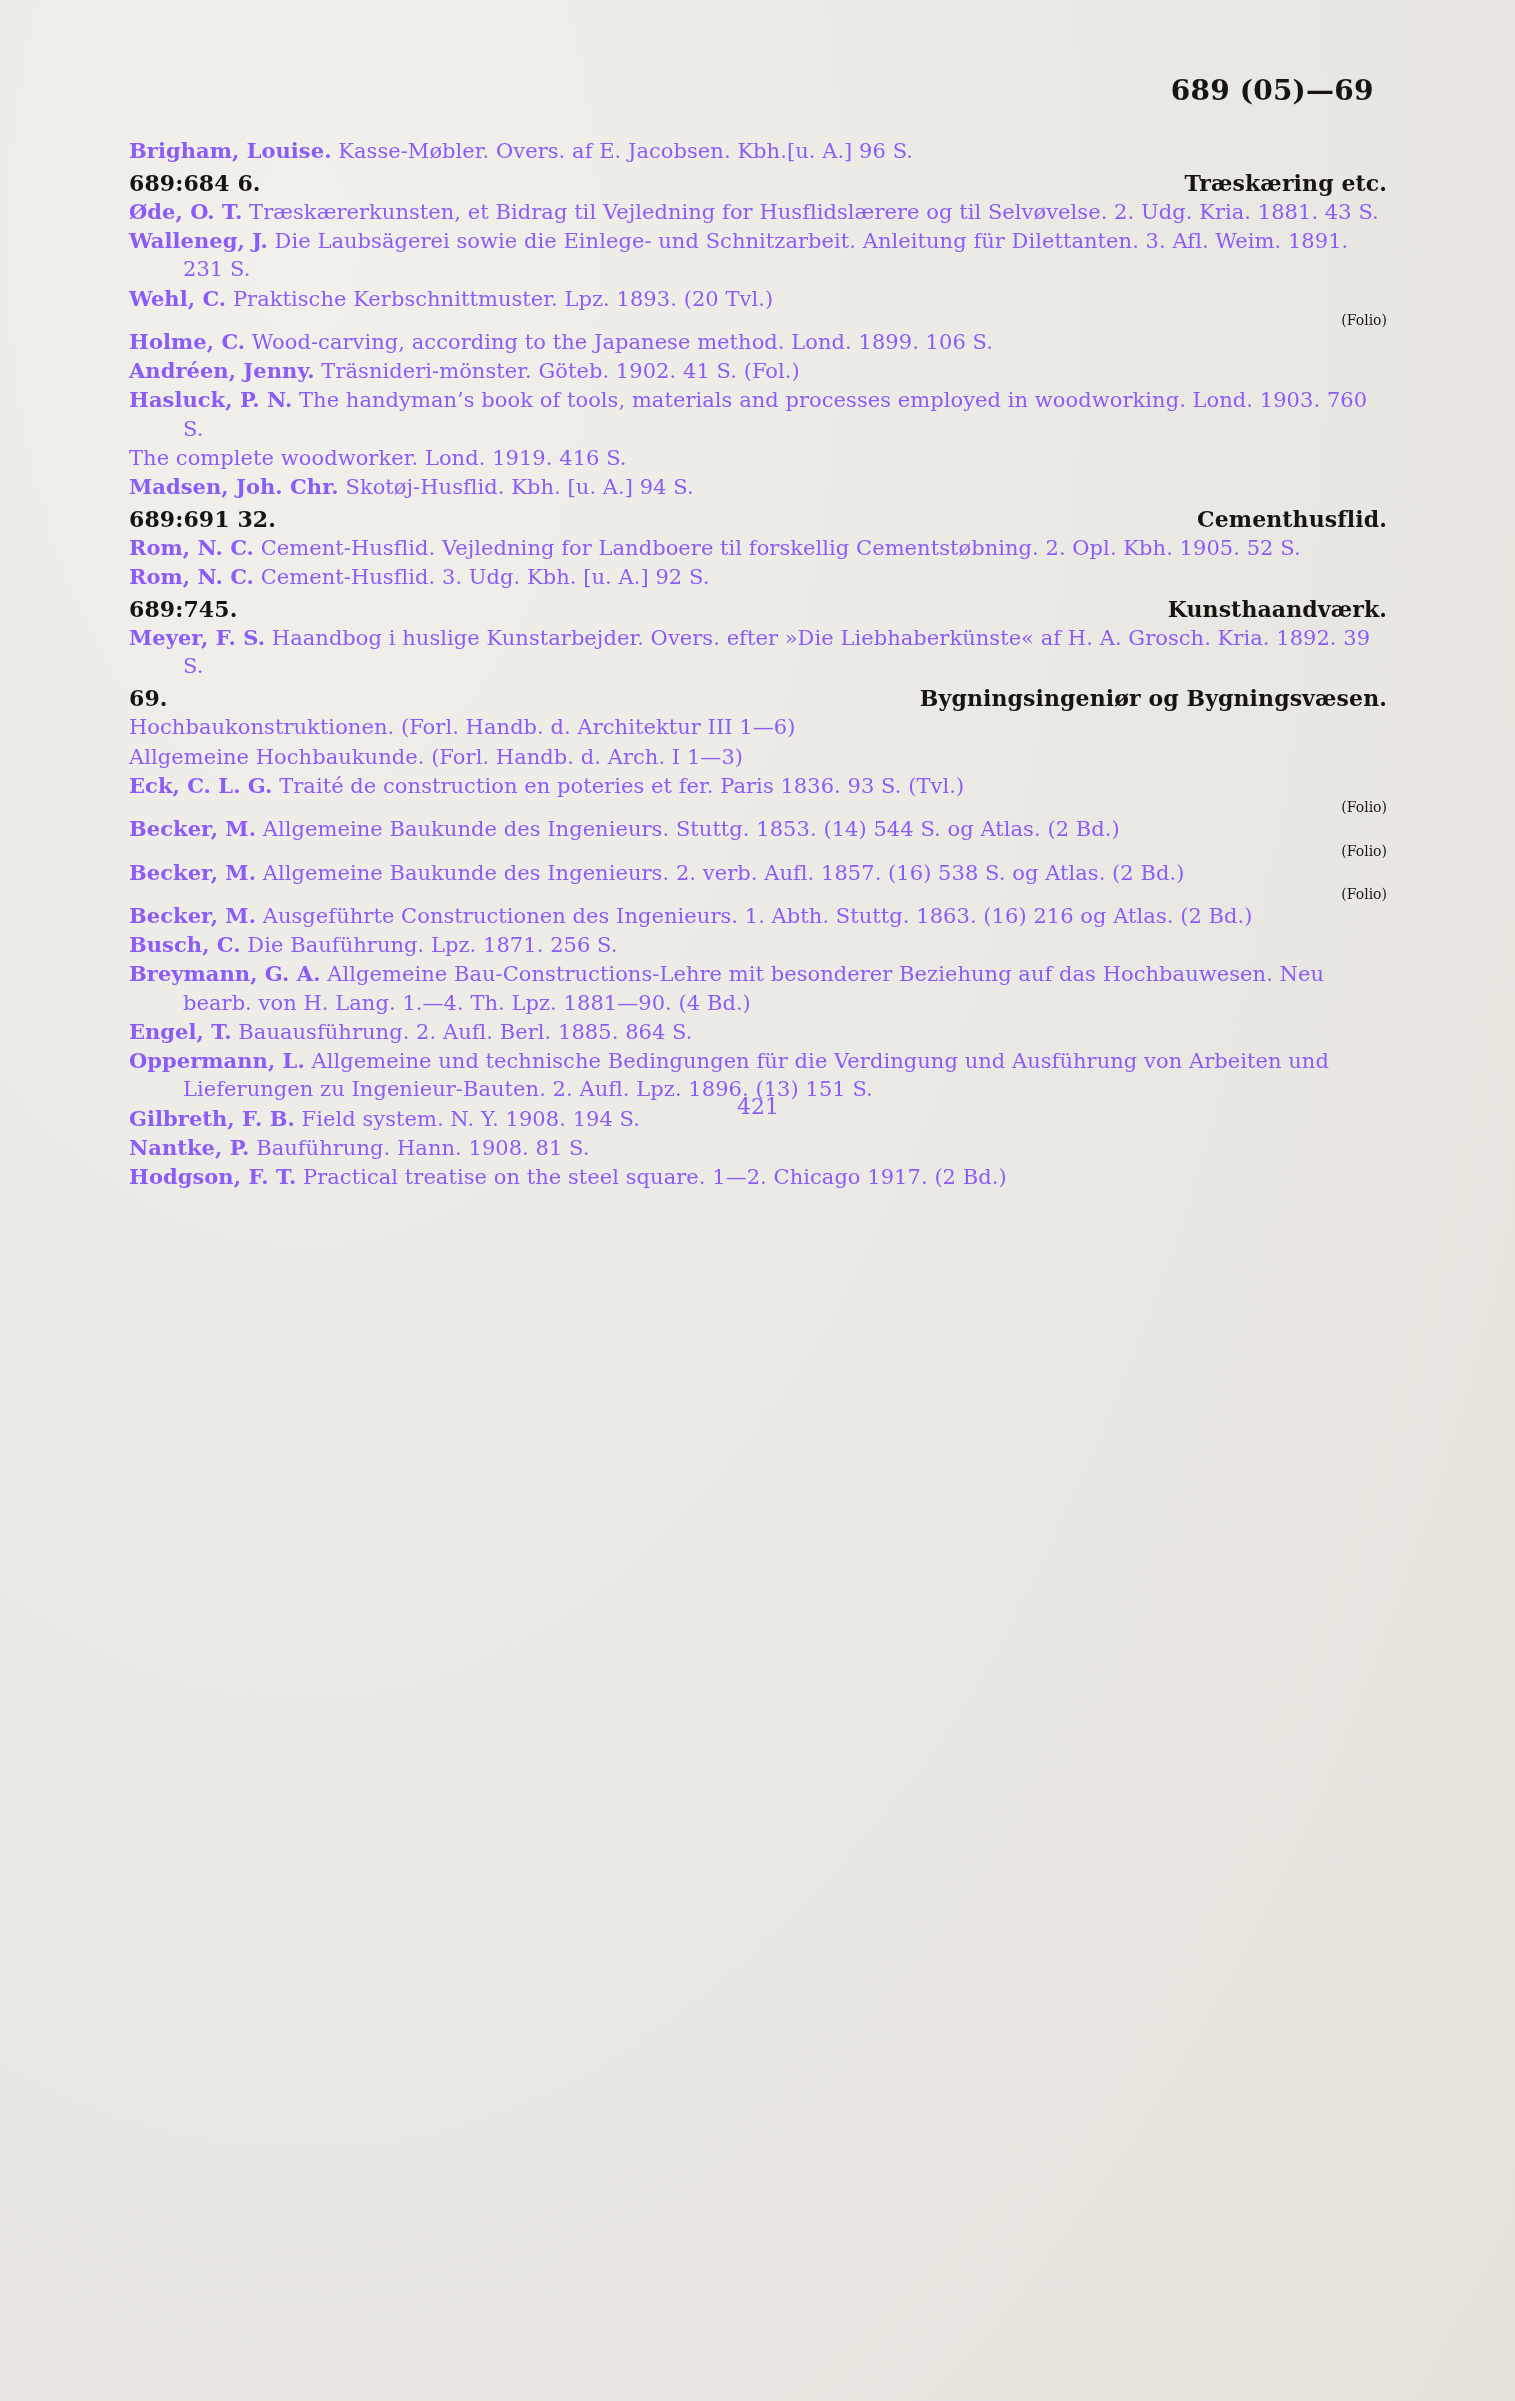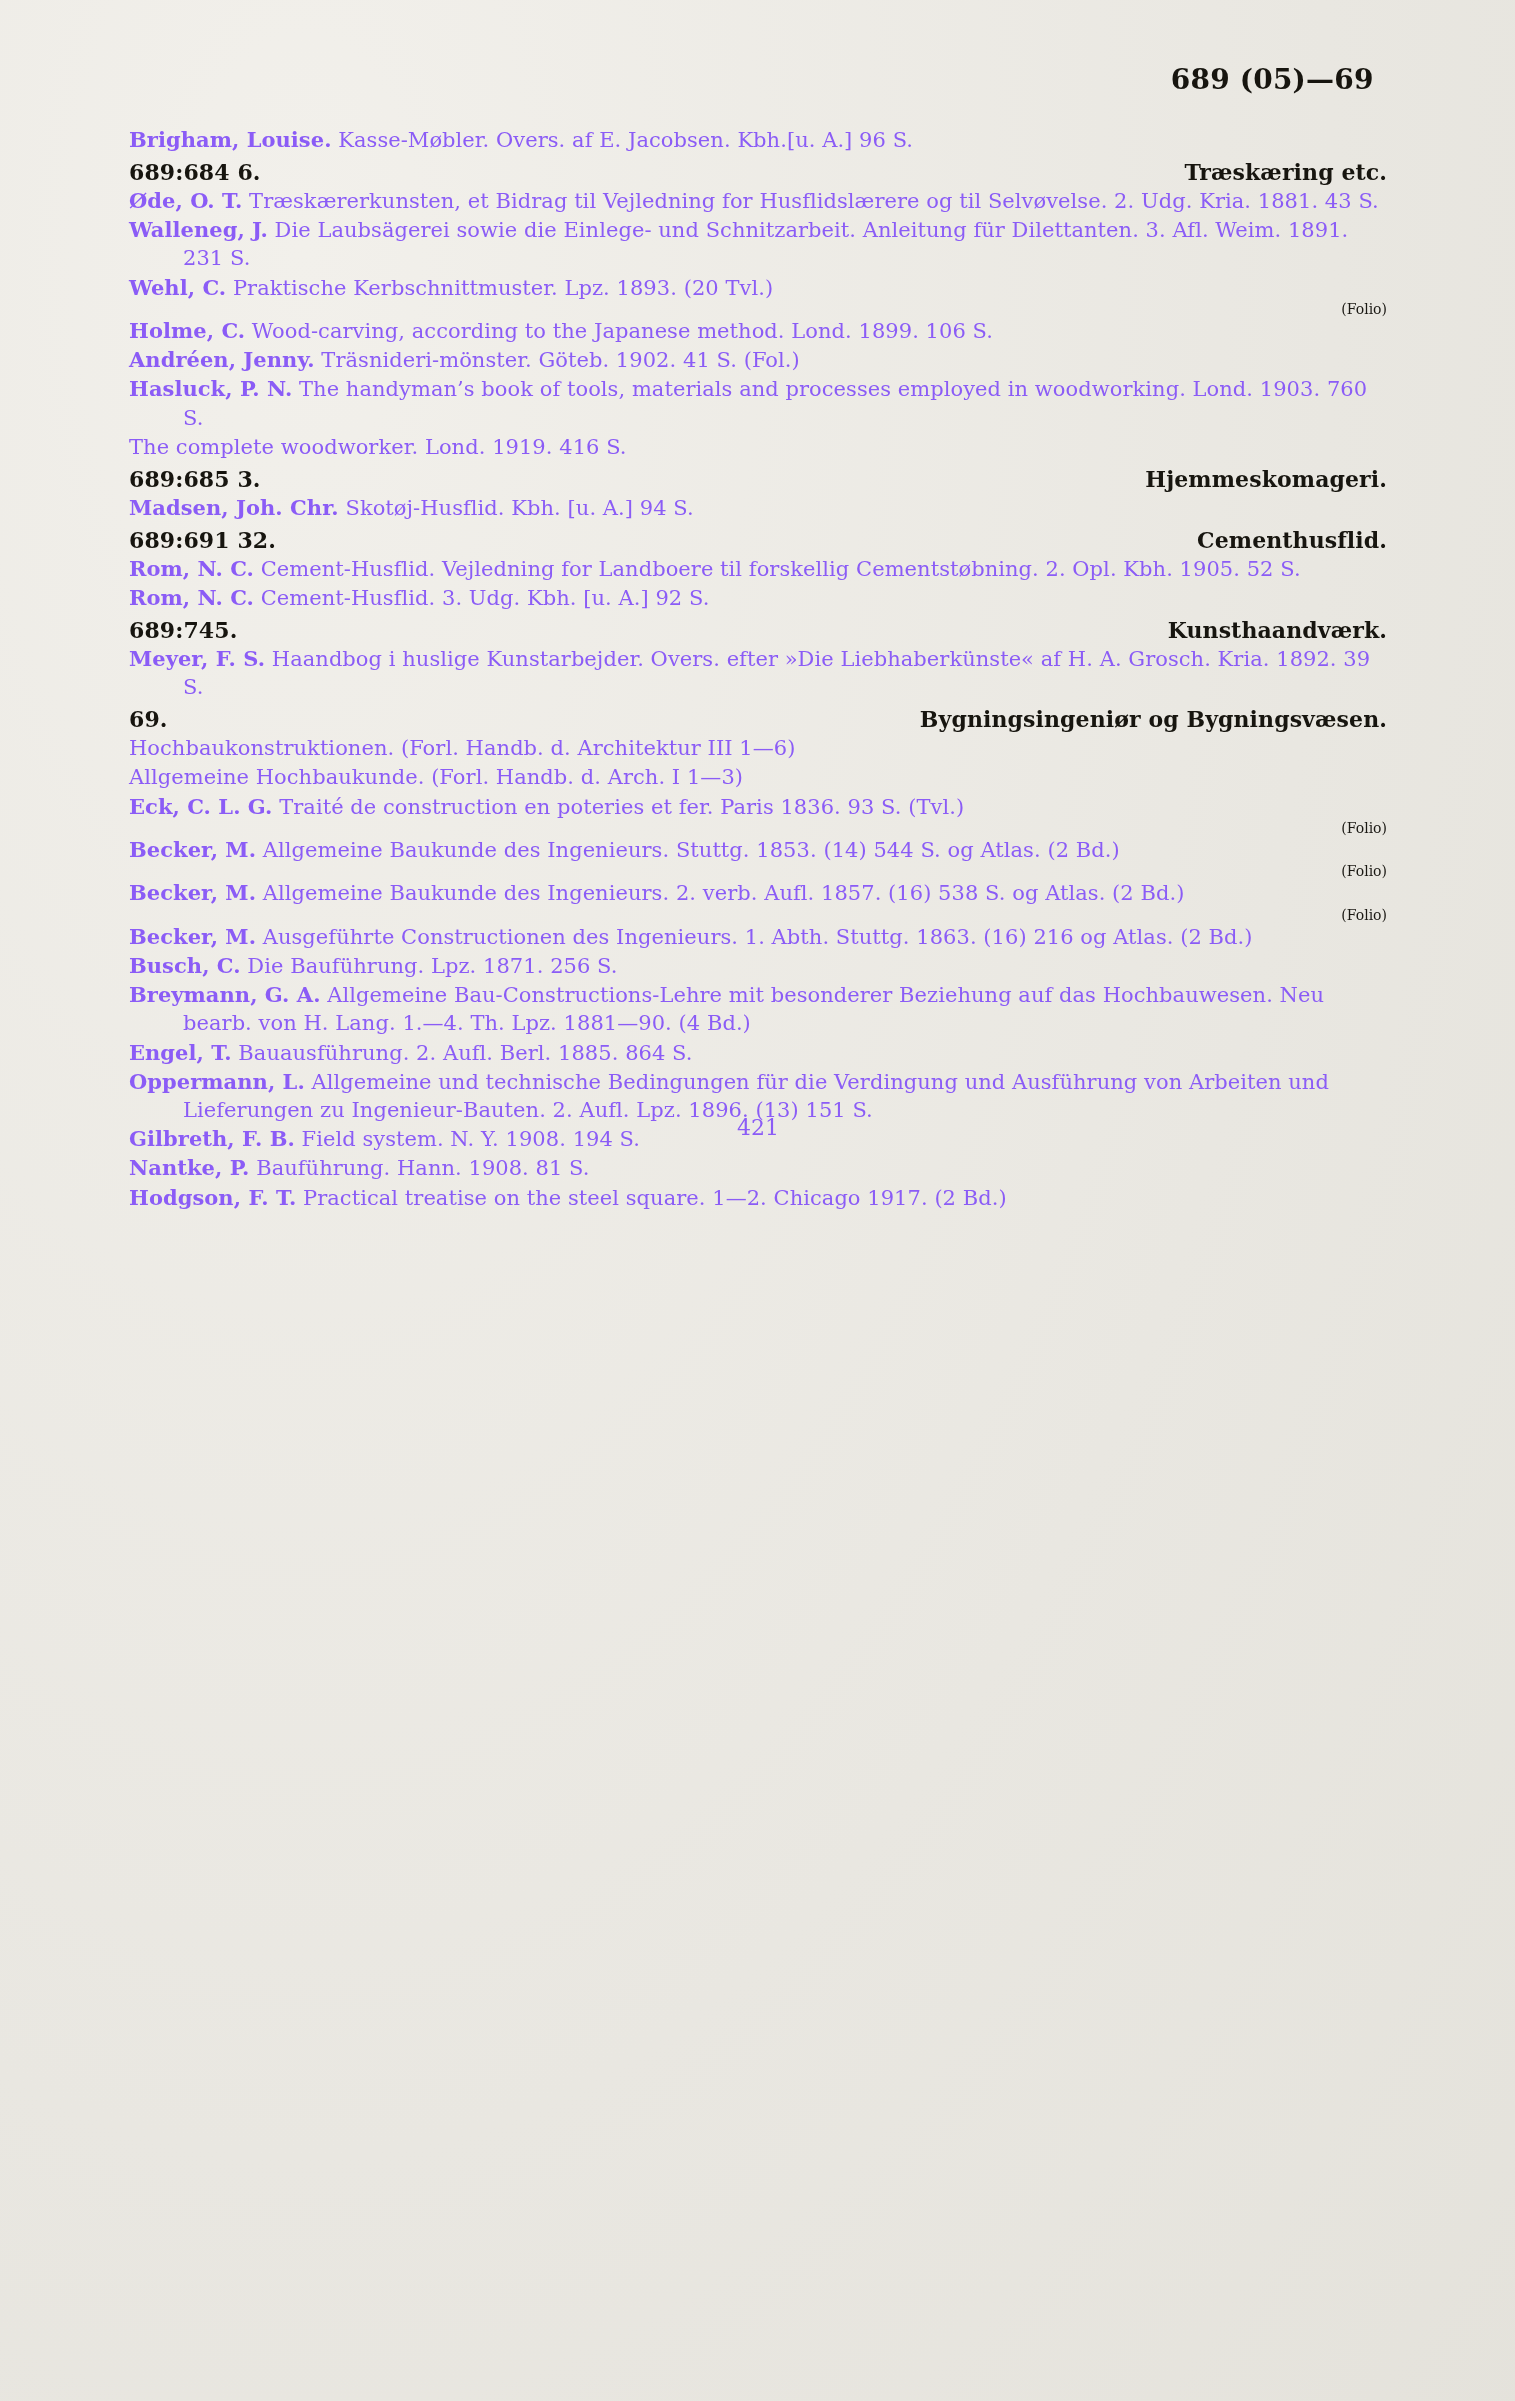--- a/index.html
+++ b/index.html
@@ -22,21 +22,21 @@
   .sheet {
     position: absolute;
     left: 0; top: 0;
     width: 1516px;
     height: 2496px;
     background:
       radial-gradient(ellipse at 20% 10%, #f2f0eb 0%, #e9e7e1 60%, #e4e2db 100%);
   }
   .content {
     position: relative;
-    margin: 5px auto;
+    margin: 16px auto;
     width: 1258px;
     padding-top: 58px;
   }
   .header {
     text-align: right;
     font-weight: bold;
     font-size: 28px;
     letter-spacing: 0.2px;
     padding-right: 13.4px;
     margin-bottom: 30px;
@@ -107,24 +107,20 @@
           <span class="subj">Træskæring etc.</span>
         </div>
         <p class="entry"><span class="author">Øde, O. T.</span><span> Træskærerkunsten, et Bidrag til Vejledning for Husflidslærere og til Selvøvelse. 2. Udg. Kria. 1881. 43 S.</span></p>
         <p class="entry"><span class="author">Walleneg, J.</span><span> Die Laubsägerei sowie die Einlege- und Schnitzarbeit. Anleitung für Dilettanten. 3. Afl. Weim. 1891. 231 S.</span></p>
         <p class="entry"><span class="author">Wehl, C.</span><span> Praktische Kerbschnittmuster. Lpz. 1893.  (20 Tvl.)</span></p>
         <div class="folio-line">(Folio)</div>
         <p class="entry"><span class="author">Holme, C.</span><span> Wood-carving, according to the Japanese method. Lond. 1899. 106 S.</span></p>
         <p class="entry"><span class="author">Andréen, Jenny.</span><span> Träsnideri-mönster. Göteb. 1902. 41 S. (Fol.)</span></p>
         <p class="entry"><span class="author">Hasluck, P. N.</span><span> The handyman’s book of tools, materials and processes employed in woodworking. Lond. 1903. 760 S.</span></p>
         <p class="entry noindent"><span>The complete woodworker. Lond. 1919. 416 S.</span></p>
-        <div class="classline">
-          <span class="num">689:685 3.</span>
-          <span class="subj">Hjemmeskomageri.</span>
-        </div>
         <p class="entry"><span class="author">Madsen, Joh. Chr.</span><span> Skotøj-Husflid. Kbh. [u. A.] 94 S.</span></p>
         <div class="classline">
           <span class="num">689:691 32.</span>
           <span class="subj">Cementhusflid.</span>
         </div>
         <p class="entry"><span class="author">Rom, N. C.</span><span> Cement-Husflid. Vejledning for Landboere til forskellig Cementstøbning. 2. Opl. Kbh. 1905. 52 S.</span></p>
         <p class="entry"><span class="author">Rom, N. C.</span><span> Cement-Husflid. 3. Udg. Kbh. [u. A.]  92 S.</span></p>
         <div class="classline">
           <span class="num">689:745.</span>
           <span class="subj">Kunsthaandværk.</span>

